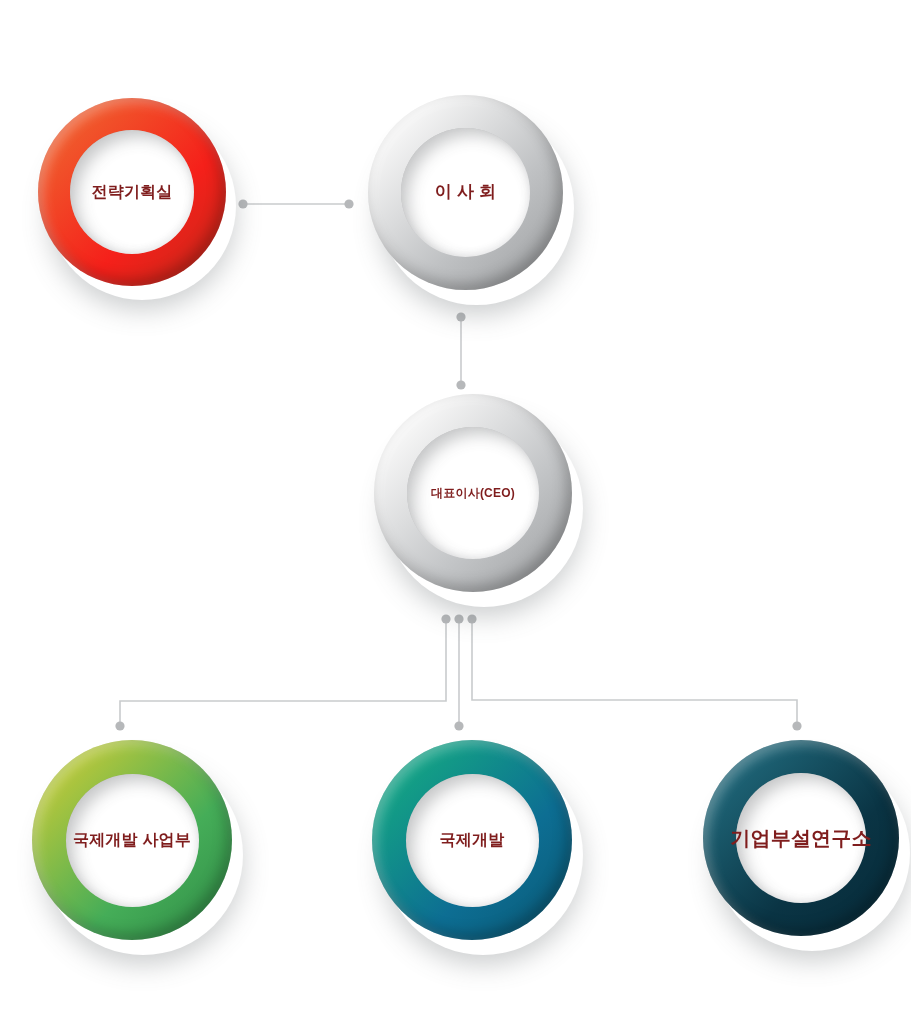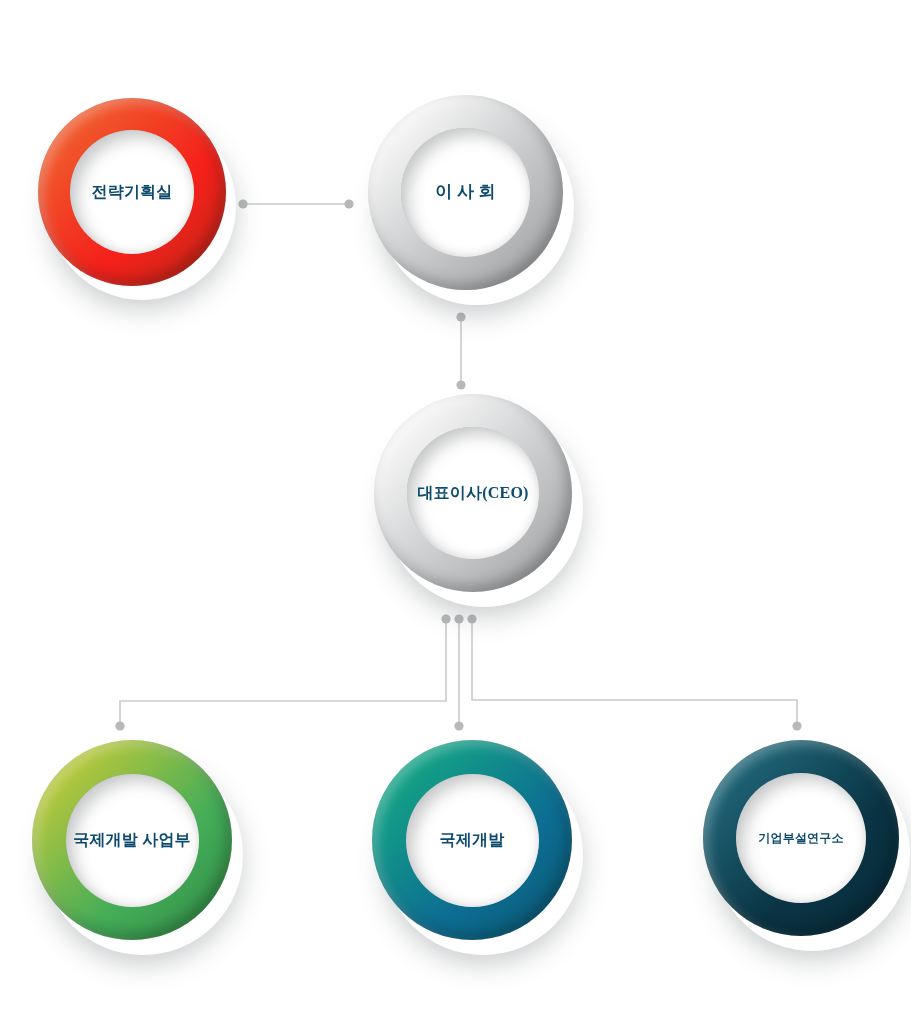--- a/index.html
+++ b/index.html
@@ -46,26 +46,25 @@
     position: absolute;
     border-radius: 50%;
     background: #ffffff;
     display: flex;
     align-items: center;
     justify-content: center;
     text-align: center;
     z-index: 4;
   }
   .hub-label {
-    color: #0c4a6e;
+    color: #7f1d1d;
     font-weight: bold;
     letter-spacing: 0.2px;
     line-height: 1.2;
     white-space: nowrap;
-    font-family: Liberation Serif, serif;
   }
   
   .node-shadow {
     position: absolute;
     border-radius: 50%;
     z-index: 0;
   }
   
   .wedge {
     position: absolute;
@@ -121,21 +120,21 @@
         <div class="wedge" style="left: 33px; top: 33px; width: 129px; height: 129px; background: linear-gradient(135deg, rgba(0, 0, 0, 0.3) 0%, rgba(0, 0, 0, 0.16) 34%, rgba(0, 0, 0, 0.05) 52%, rgba(0, 0, 0, 0) 66%);"></div>
         <div class="hub" style="left: 33px; top: 33px; width: 129px; height: 129px; box-shadow: rgba(70, 72, 75, 0.3) 7px 7px 16px inset, rgba(120, 122, 125, 0.1) -2px -3px 7px inset; justify-content: center;">
           <span class="hub-label" style="font-size: 17px;">이 사 회</span>
         </div>
       </div>
       <div class="node" style="left: 374px; top: 394px; width: 198px; height: 198px; z-index: 12;">
         <div class="node-shadow" style="left: 10.89px; top: 14.85px; width: 198px; height: 198px; box-shadow: rgba(90, 95, 100, 0.3) 0px 10px 26px;"></div>
         <div class="ring" style="background: linear-gradient(135deg, rgb(245, 245, 245) 0%, rgb(245, 245, 245) 18%, rgb(195, 197, 199) 62%, rgb(154, 156, 158) 100%); box-shadow: rgba(0, 0, 0, 0.26) -5px -6px 14px inset, rgba(255, 255, 255, 0.3) 5px 5px 12px inset;"></div>
         <div class="wedge" style="left: 33px; top: 33px; width: 132px; height: 132px; background: linear-gradient(135deg, rgba(0, 0, 0, 0.3) 0%, rgba(0, 0, 0, 0.16) 34%, rgba(0, 0, 0, 0.05) 52%, rgba(0, 0, 0, 0) 66%);"></div>
         <div class="hub" style="left: 33px; top: 33px; width: 132px; height: 132px; box-shadow: rgba(70, 72, 75, 0.3) 7px 7px 16px inset, rgba(120, 122, 125, 0.1) -2px -3px 7px inset;">
-          <span class="hub-label" style="font-size: 16px;">대표이사(CEO)</span>
+          <span class="hub-label" style="font-size: 12px;">대표이사(CEO)</span>
         </div>
       </div>
       <div class="node" style="left: 32px; top: 740px; width: 200px; height: 200px; z-index: 13;">
         <div class="node-shadow" style="left: 11px; top: 15px; width: 200px; height: 200px; box-shadow: rgba(90, 95, 100, 0.3) 0px 10px 26px;"></div>
         <div class="ring" style="background: linear-gradient(135deg, rgb(178, 198, 60) 0%, rgb(178, 198, 60) 18%, rgb(69, 173, 88) 62%, rgb(47, 139, 70) 100%); box-shadow: rgba(0, 0, 0, 0.26) -5px -6px 14px inset, rgba(255, 255, 255, 0.3) 5px 5px 12px inset;"></div>
         <div class="wedge" style="left: 33.5px; top: 33.5px; width: 133px; height: 133px; background: linear-gradient(135deg, rgba(0, 0, 0, 0.3) 0%, rgba(0, 0, 0, 0.16) 34%, rgba(0, 0, 0, 0.05) 52%, rgba(0, 0, 0, 0) 66%);"></div>
         <div class="hub" style="left: 33.5px; top: 33.5px; width: 133px; height: 133px; box-shadow: rgba(70, 72, 75, 0.3) 7px 7px 16px inset, rgba(120, 122, 125, 0.1) -2px -3px 7px inset;">
           <span class="hub-label" style="font-size: 16px;">국제개발 사업부</span>
         </div>
       </div>
@@ -145,18 +144,18 @@
         <div class="wedge" style="left: 33.5px; top: 33.5px; width: 133px; height: 133px; background: linear-gradient(135deg, rgba(0, 0, 0, 0.3) 0%, rgba(0, 0, 0, 0.16) 34%, rgba(0, 0, 0, 0.05) 52%, rgba(0, 0, 0, 0) 66%);"></div>
         <div class="hub" style="left: 33.5px; top: 33.5px; width: 133px; height: 133px; box-shadow: rgba(70, 72, 75, 0.3) 7px 7px 16px inset, rgba(120, 122, 125, 0.1) -2px -3px 7px inset;">
           <span class="hub-label" style="font-size: 16px;">국제개발</span>
         </div>
       </div>
       <div class="node" style="left: 703px; top: 740px; width: 196px; height: 196px; z-index: 15;">
         <div class="node-shadow" style="left: 10.78px; top: 14.7px; width: 196px; height: 196px; box-shadow: rgba(90, 95, 100, 0.3) 0px 10px 26px;"></div>
         <div class="ring" style="background: linear-gradient(135deg, rgb(29, 98, 116) 0%, rgb(29, 98, 116) 18%, rgb(10, 52, 68) 62%, rgb(7, 42, 56) 100%); box-shadow: rgba(0, 0, 0, 0.26) -5px -6px 14px inset, rgba(255, 255, 255, 0.3) 5px 5px 12px inset;"></div>
         <div class="wedge" style="left: 33px; top: 33px; width: 130px; height: 130px; background: linear-gradient(135deg, rgba(0, 0, 0, 0.3) 0%, rgba(0, 0, 0, 0.16) 34%, rgba(0, 0, 0, 0.05) 52%, rgba(0, 0, 0, 0) 66%);"></div>
         <div class="hub" style="left: 33px; top: 33px; width: 130px; height: 130px; box-shadow: rgba(70, 72, 75, 0.3) 7px 7px 16px inset, rgba(120, 122, 125, 0.1) -2px -3px 7px inset;">
-          <span class="hub-label" style="font-size: 12px;">기업부설연구소</span>
+          <span class="hub-label" style="font-size: 20px;">기업부설연구소</span>
         </div>
       </div>
     </div>
 
 </div>
 
 </body></html>

